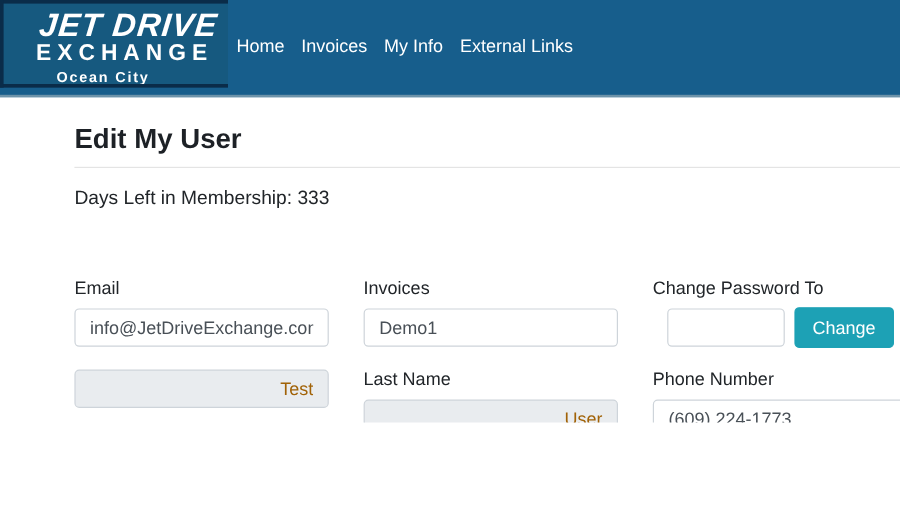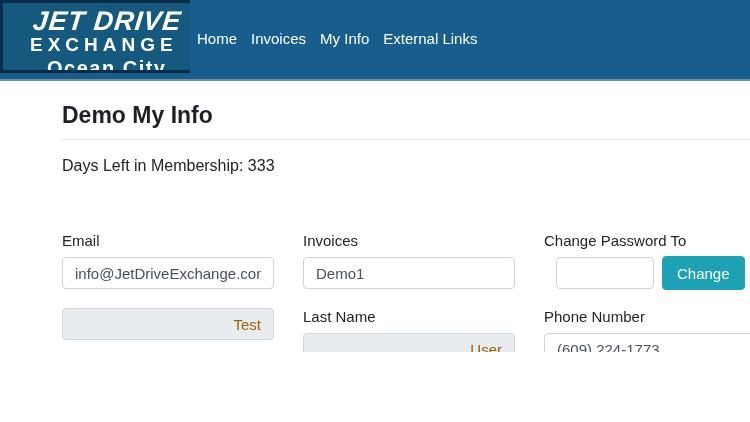--- a/index.html
+++ b/index.html
@@ -38,21 +38,21 @@
     padding-left: 30px; padding-top: 3px;
     white-space: nowrap;
   }
   .logo-line2 {
     font-size: 19px; font-weight: bold;
     letter-spacing: 5px;
     padding-left: 27px; margin-top: -3px;
     white-space: nowrap;
   }
   .logo-line3 {
-    font-size: 20px; font-weight: bold;
+    font-size: 12px; font-weight: bold;
     letter-spacing: 1.5px;
     padding-left: 44px; margin-top: 1px;
     white-space: nowrap;
   }
   .main-nav {
     position: absolute; left: 197px; top: 30px;
     display: flex; gap: 14px;
   }
   .nav-link {
     color: #ffffff; font-size: 15px; text-decoration: none;
@@ -127,21 +127,21 @@
       </div>
       <nav class="main-nav">
         <a class="nav-link">Home</a>
         <a class="nav-link">Invoices</a>
         <a class="nav-link">My Info</a>
         <a class="nav-link">External Links</a>
       </nav>
     </header>
 
     <main class="content">
-      <h1 class="page-title">Demo My Info</h1>
+      <h1 class="page-title">Edit My User</h1>
       <hr class="title-divider">
       <div class="membership-note">Days Left in Membership: 333</div>
 
       <form class="info-form">
         <div class="form-grid">
           <div class="form-field">
             <label class="field-label">Email</label>
             <input type="text" class="text-input" value="info@JetDriveExchange.com" style="">
           </div>
           <div class="form-field">

